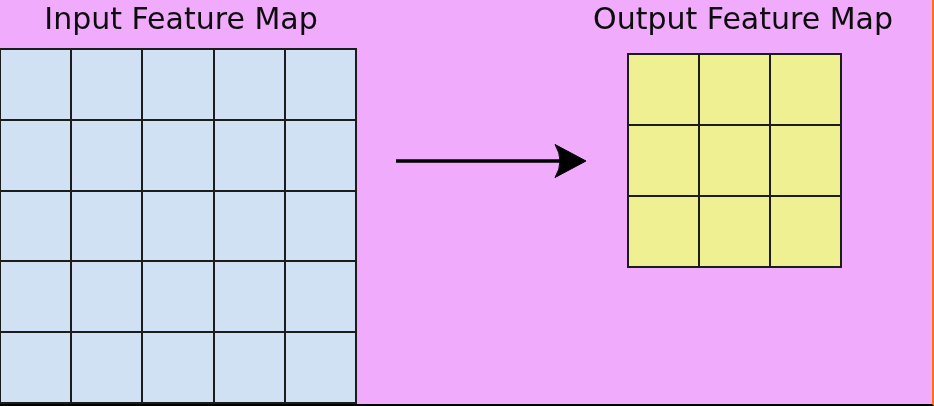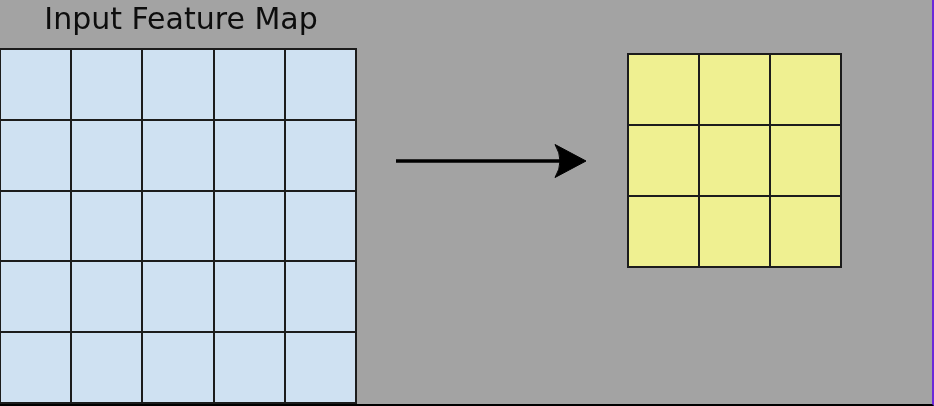--- a/index.html
+++ b/index.html
@@ -5,22 +5,22 @@
   html, body {
     margin: 0;
     padding: 0;
     background: #ffffff;
     font-family: "DejaVu Sans", "Liberation Sans", sans-serif;
   }
   .canvas {
     position: relative;
     width: 932px;
     height: 404px;
-    background: #a3a3a3;
-    border-right: 2px solid #6d28d9;
+    background: #f0abfc;
+    border-right: 2px solid #f97316;
     border-bottom: 2px solid #000000;
     overflow: hidden;
   }
   .map-title {
     position: absolute;
     top: 1px;
     font-size: 30px;
     line-height: 1.2;
     color: #0d0d0d;
     text-align: center;
@@ -53,20 +53,21 @@
     width: 196px; height: 36px;
   }
 </style>
 </head>
 <body>
 
 <div class="canvas">
 
   <div class="map-title title-input">Input Feature Map</div>
 
+  <div class="map-title title-output">Output Feature Map</div>
 
   <div class="feature-grid grid-input" style="background: rgb(28, 28, 28);">
       <div style="background: rgb(207, 225, 242);"></div>
       <div style="background: rgb(207, 225, 242);"></div>
       <div style="background: rgb(207, 225, 242);"></div>
       <div style="background: rgb(207, 225, 242);"></div>
       <div style="background: rgb(207, 225, 242);"></div>
       <div style="background: rgb(207, 225, 242);"></div>
       <div style="background: rgb(207, 225, 242);"></div>
       <div style="background: rgb(207, 225, 242);"></div>

